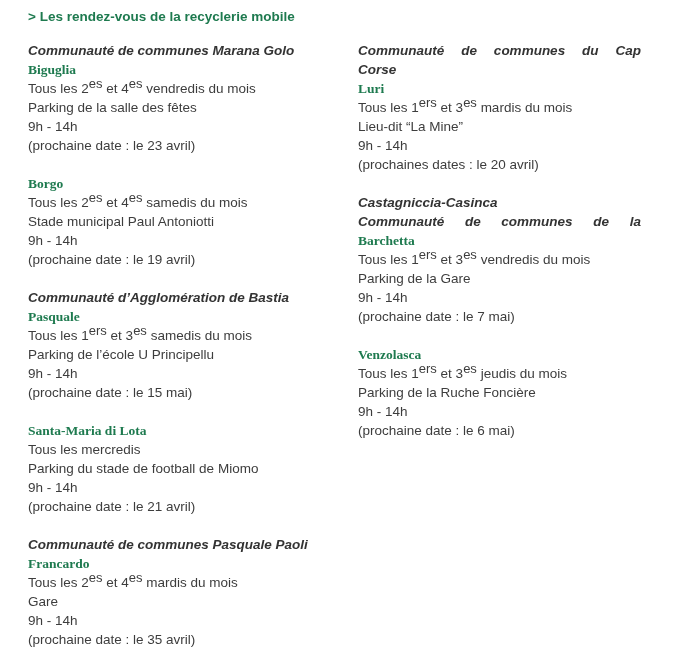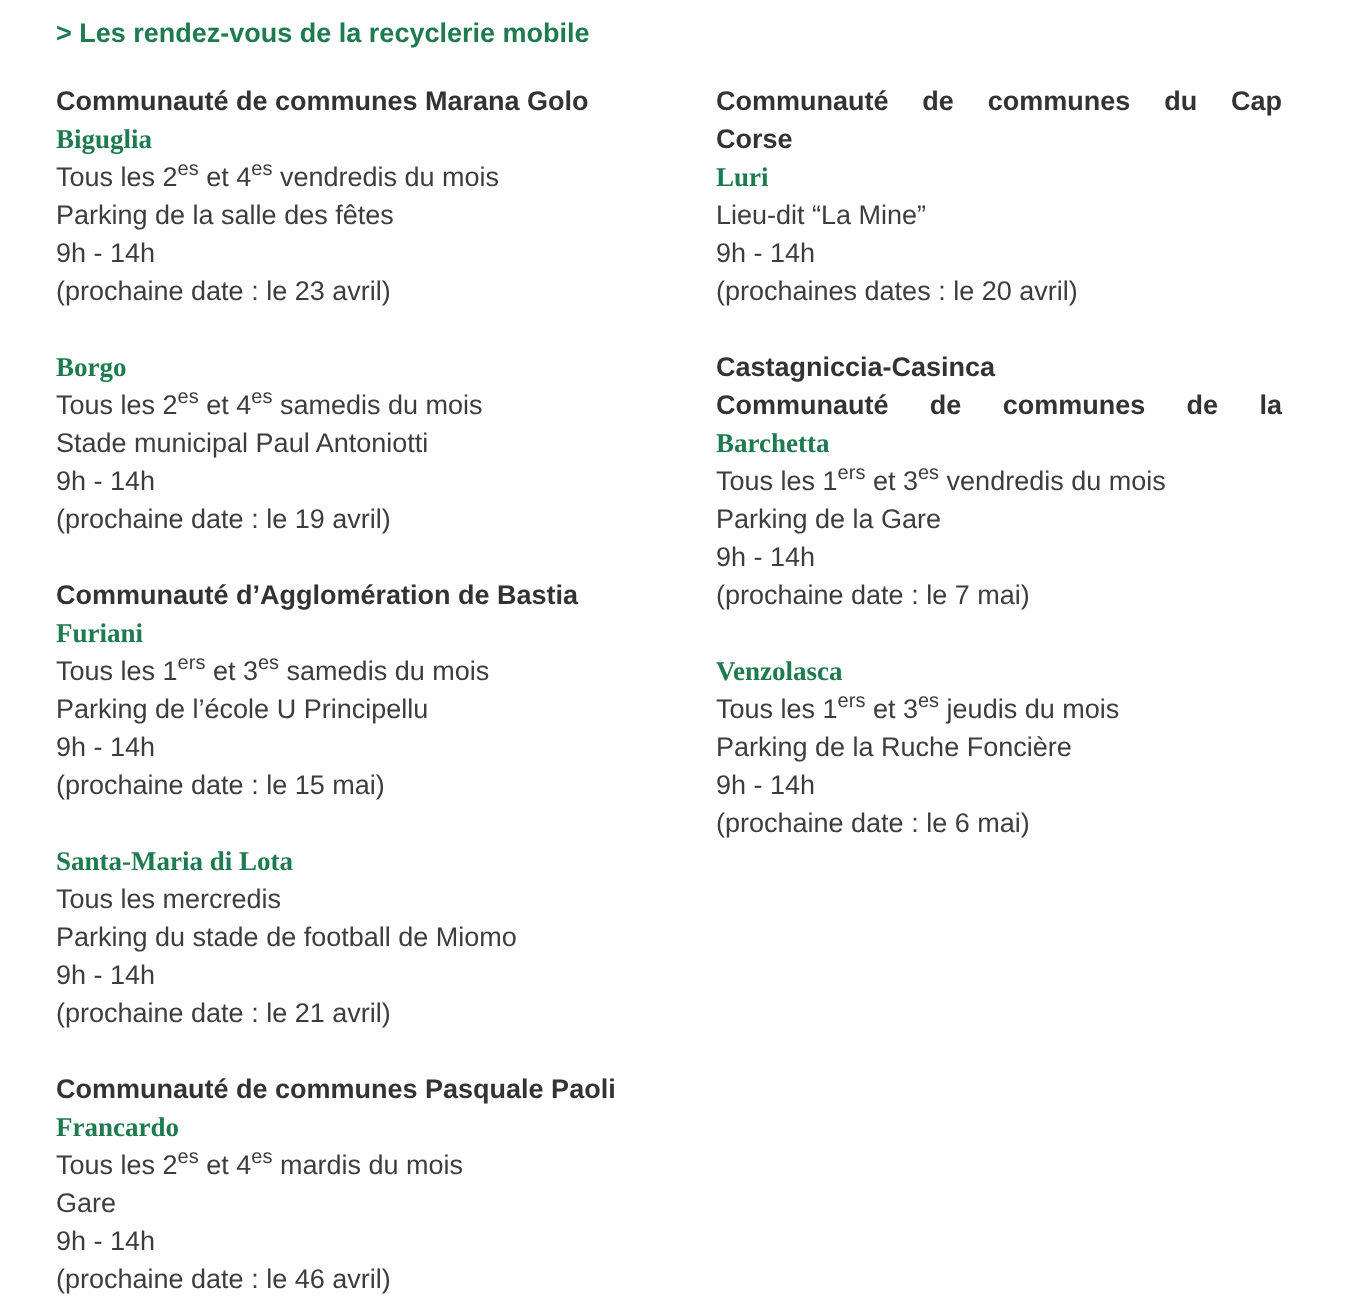--- a/index.html
+++ b/index.html
@@ -18,26 +18,26 @@
   }
   .page{ padding:7px 14px 0 28px; }
   .doc-title{
     color:var(--green); font-weight:bold; margin-bottom:15px;
   }
   .columns{ display:flex; align-items:flex-start; }
   .col-left{ width:330px; flex:none; }
   .col-right{ width:283px; flex:none; }
   .section{ margin-bottom:19px; }
   .community{ font-weight:bold; color:var(--heading); }
-  .cline{ display:block; }
+  .cline{ display:block;font-style:italic; }
   .cline.justify{ text-align:justify; text-align-last:justify; }
   .town{ font-weight:bold; color:var(--green);font-family:Liberation Serif, serif; }
   .line{ display:block; }
   sup.ord{
-    font-size:10px; line-height:0; vertical-align:super; letter-spacing:0;
+    font-size:13px; line-height:0; vertical-align:super; letter-spacing:0;
   }
 </style>
 </head>
 <body>
 
 <div class="page">
   <div class="doc-title">&gt; Les rendez-vous de la recyclerie mobile</div>
   <div class="columns">
     <div class="col col-left">
         <div class="section">
@@ -54,51 +54,52 @@
           <div class="town line">Borgo</div>
           <div class="line"><span>Tous les 2</span><sup class="ord">es</sup><span> et 4</span><sup class="ord">es</sup><span> samedis du mois</span></div>
           <div class="line">Stade municipal Paul Antoniotti</div>
           <div class="line">9h - 14h</div>
           <div class="line">(prochaine date : le 19 avril)</div>
         </div>
         <div class="section">
           <div class="community">
             <span class="cline">Communauté d’Agglomération de Bastia</span>
           </div>
-          <div class="town line">Furiani</div>
+          <div class="town line">Pasquale</div>
           <div class="line"><span>Tous les 1</span><sup class="ord">ers</sup><span> et 3</span><sup class="ord">es</sup><span> samedis du mois</span></div>
           <div class="line">Parking de l’école U Principellu</div>
           <div class="line">9h - 14h</div>
           <div class="line">(prochaine date : le 15 mai)</div>
         </div>
         <div class="section">
           <div class="town line">Santa-Maria di Lota</div>
           <div class="line"><span>Tous les mercredis</span></div>
           <div class="line">Parking du stade de football de Miomo</div>
           <div class="line">9h - 14h</div>
           <div class="line">(prochaine date : le 21 avril)</div>
         </div>
         <div class="section">
           <div class="community">
             <span class="cline">Communauté de communes Pasquale Paoli</span>
           </div>
           <div class="town line">Francardo</div>
           <div class="line"><span>Tous les 2</span><sup class="ord">es</sup><span> et 4</span><sup class="ord">es</sup><span> mardis du mois</span></div>
           <div class="line">Gare</div>
           <div class="line">9h - 14h</div>
-          <div class="line">(prochaine date : le 46 avril)</div>
+          <div class="line">(prochaine date : le 35 avril)</div>
         </div>
       </div>
     <div class="col col-right">
         <div class="section">
           <div class="community">
             <span class="cline justify">Communauté de communes du Cap</span>
             <span class="cline">Corse</span>
           </div>
           <div class="town line">Luri</div>
+          <div class="line"><span>Tous les 1</span><sup class="ord">ers</sup><span> et 3</span><sup class="ord">es</sup><span> mardis du mois</span></div>
           <div class="line">Lieu-dit “La Mine”</div>
           <div class="line">9h - 14h</div>
           <div class="line">(prochaines dates : le 20 avril)</div>
         </div>
         <div class="section">
           <div class="community">
             <span class="cline">Castagniccia-Casinca</span>
             <span class="cline justify">Communauté de communes de la</span>
           </div>
           <div class="town line">Barchetta</div>

